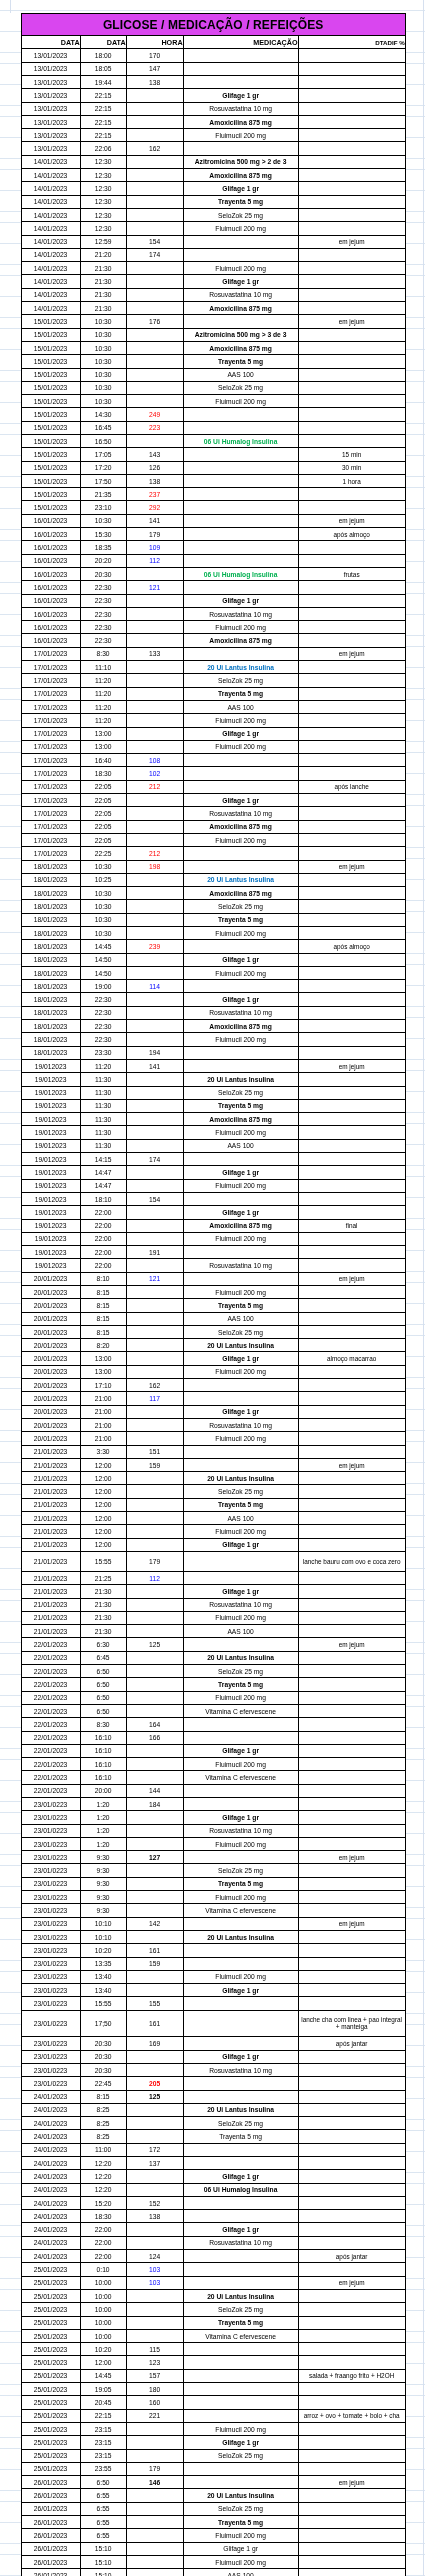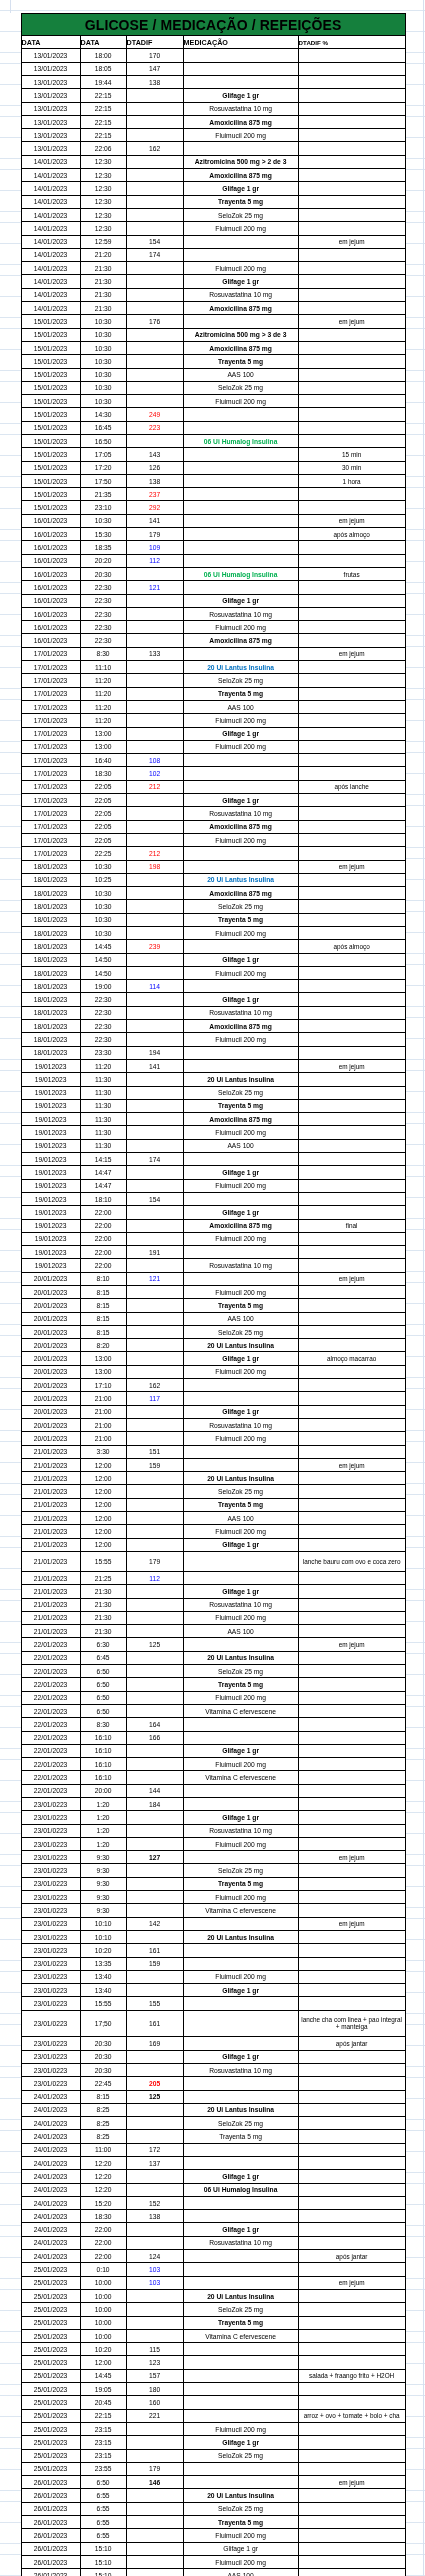--- a/index.html
+++ b/index.html
@@ -3,22 +3,22 @@
 <meta charset="utf-8">
 <style>
   *{margin:0;padding:0;box-sizing:border-box}
   html,body{background:#fff}
   body{width:426px;height:3544px;position:relative;font-family:"Liberation Sans",sans-serif;overflow:hidden}
   .sheet-grid{position:absolute;inset:0;z-index:0;
     background:repeating-linear-gradient(to bottom,transparent 0,transparent 10px,#dce6f1 10px,#dce6f1 10.6px)}
   .vline{position:absolute;width:0.5px;background:#d6e0ef;z-index:0}
   table{position:absolute;left:20.6px;top:13px;width:384px;border-collapse:collapse;table-layout:fixed;z-index:2;background:#fff}
   th,td{border:0.5px solid #000;overflow:hidden;color:#000;background:#fff}
-  tr.title-row th{height:22px;background:#15803d;font-size:14px;font-weight:700;text-align:center;letter-spacing:0.1px}
-  tr.head-row th{height:13.4px;font-size:7.2px;font-weight:700;text-align:left}
+  tr.title-row th{height:22px;background:#d946ef;font-size:12px;font-weight:700;text-align:center;letter-spacing:0.1px}
+  tr.head-row th{height:13.4px;font-size:7.2px;font-weight:700;text-align:right}
   tr.head-row th.small{font-size:6.2px}
   tbody tr{height:13.3px}
   tbody tr.h15{height:20px}
   tbody tr.h2x{height:26.6px}
   td{font-size:6.7px;text-align:center;vertical-align:middle;padding:0 1.5px;white-space:nowrap}
   td.c-obs{font-size:6.4px}
   td.wrap{white-space:normal;line-height:6.4px}
   .red{color:#ff0000}.blue{color:#0000ff}.green{color:#00b050}.medblue{color:#0070c0}.bold{font-weight:700}
 </style>
 </head>
@@ -36,21 +36,21 @@
       <col style="width:115px">
       <col style="width:107px">
   </colgroup>
   <thead>
     <tr class="title-row">
       <th colspan="5">GLICOSE / MEDICAÇÃO / REFEIÇÕES</th>
     </tr>
     <tr class="head-row">
       <th>DATA</th>
       <th>DATA</th>
-      <th>DTADIF</th>
+      <th>HORA</th>
       <th>MEDICAÇÃO</th>
       <th class="small">DTADIF %</th>
     </tr>
   </thead>
   <tbody>
       <tr>
         <td class="c-date">13/01/2023</td>
         <td class="c-hora">18:00</td>
         <td class="c-valor">170</td>
         <td class="c-med"></td>

